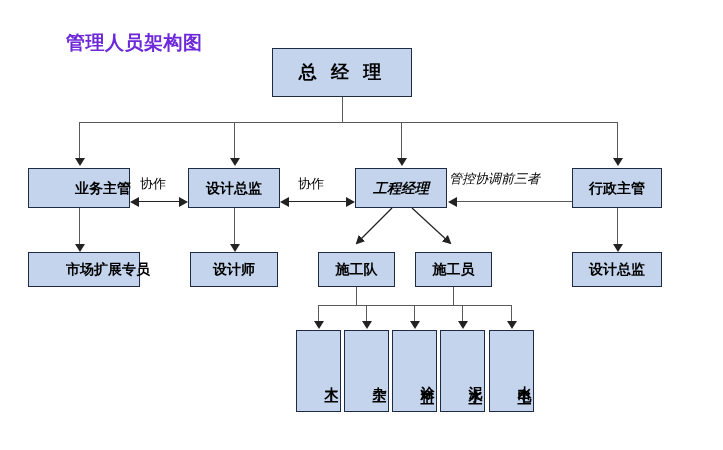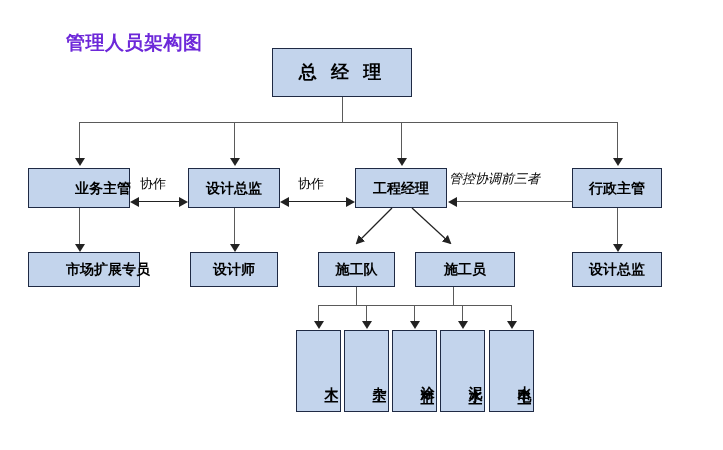--- a/index.html
+++ b/index.html
@@ -137,21 +137,21 @@
   <div class="vline" style="left:401px; top:122px; height:36px;"></div>
   <div class="arrow-down" style="left:397px; top:158px;"></div>
 
   <div class="vline" style="left:617px; top:122px; height:36px;"></div>
   <div class="arrow-down" style="left:613px; top:158px;"></div>
 
   <div class="node" style="left:28px; top:168px; width:102px; height:40px;padding-left:48px;">业务主管</div>
 
   <div class="node" style="left:188px; top:168px; width:92px; height:40px;">设计总监</div>
 
-  <div class="node" style="left:355px; top:168px; width:92px; height:40px;">工程经理</div>
+  <div class="node" style="left:355px; top:168px; width:92px; height:40px;font-style:italic;">工程经理</div>
 
   <div class="node" style="left:572px; top:168px; width:90px; height:40px;">行政主管</div>
 
   <div class="hline dark" style="left:139px; top:201px; width:40px;"></div>
   <div class="arrow-left" style="left:130px; top:197px;"></div>
   <div class="arrow-right" style="left:179px; top:197px;"></div>
   <div class="edge-label" style="left:140px; top:175px;">协作</div>
 
   <div class="hline dark" style="left:289px; top:201px; width:57px;"></div>
   <div class="arrow-left" style="left:280px; top:197px;"></div>
@@ -180,21 +180,21 @@
     <line x1="392" y1="208" x2="357" y2="243" stroke="#222222" stroke-width="1.2" marker-end="url(#ah)"></line>
     <line x1="412" y1="208" x2="450" y2="243" stroke="#222222" stroke-width="1.2" marker-end="url(#ah)"></line>
   </svg>
 
   <div class="node" style="left:28px; top:252px; width:112px; height:35px;padding-left:48px;">市场扩展专员</div>
 
   <div class="node" style="left:318px; top:252px; width:77px; height:35px;">施工队</div>
 
   <div class="node" style="left:190px; top:252px; width:88px; height:35px;">设计师</div>
 
-  <div class="node" style="left:415px; top:252px; width:100px; height:35px;">施工员</div>
+  <div class="node" style="left:415px; top:252px; width:77px; height:35px;">施工员</div>
 
   <div class="node" style="left:572px; top:252px; width:90px; height:35px;">设计总监</div>
 
   <div class="vline" style="left:356px; top:287px; height:18px;"></div>
   <div class="vline" style="left:453px; top:287px; height:18px;"></div>
 
   <div class="hline" style="left:318px; top:305px; width:193px;"></div>
 
   <div class="vline" style="left:318px; top:305px; height:17px;"></div>
   <div class="arrow-down" style="left:314px; top:321px;"></div>

